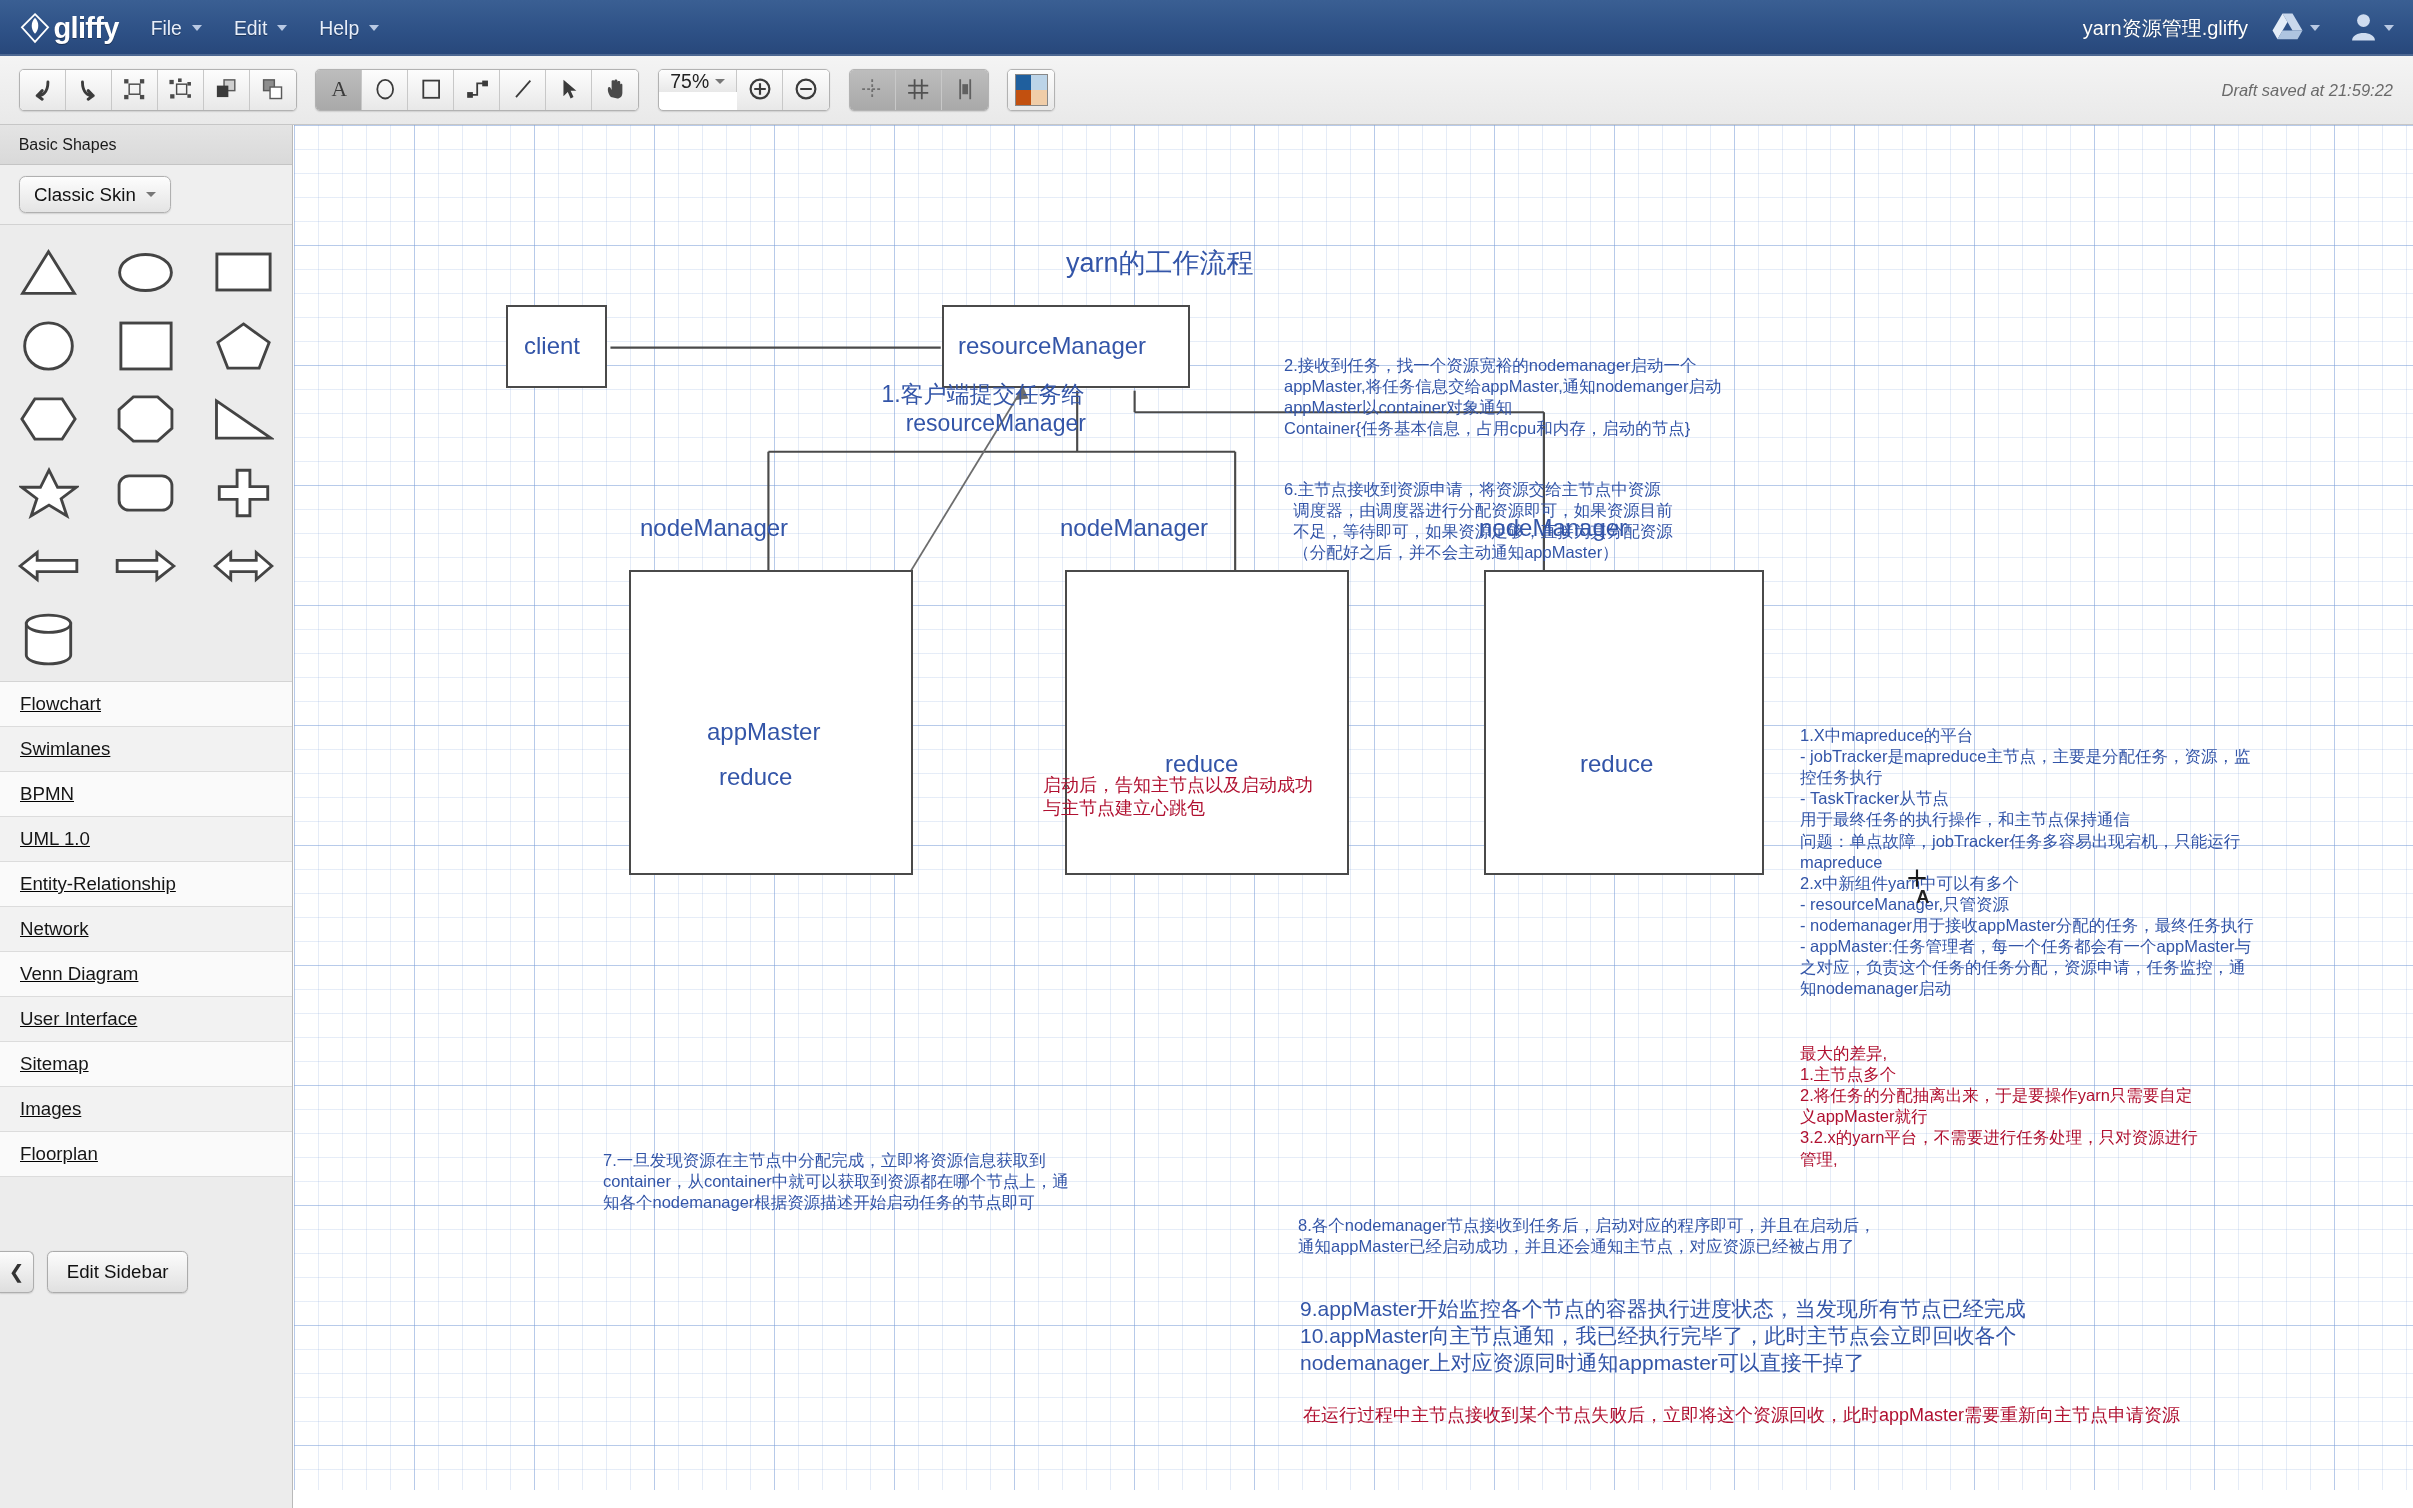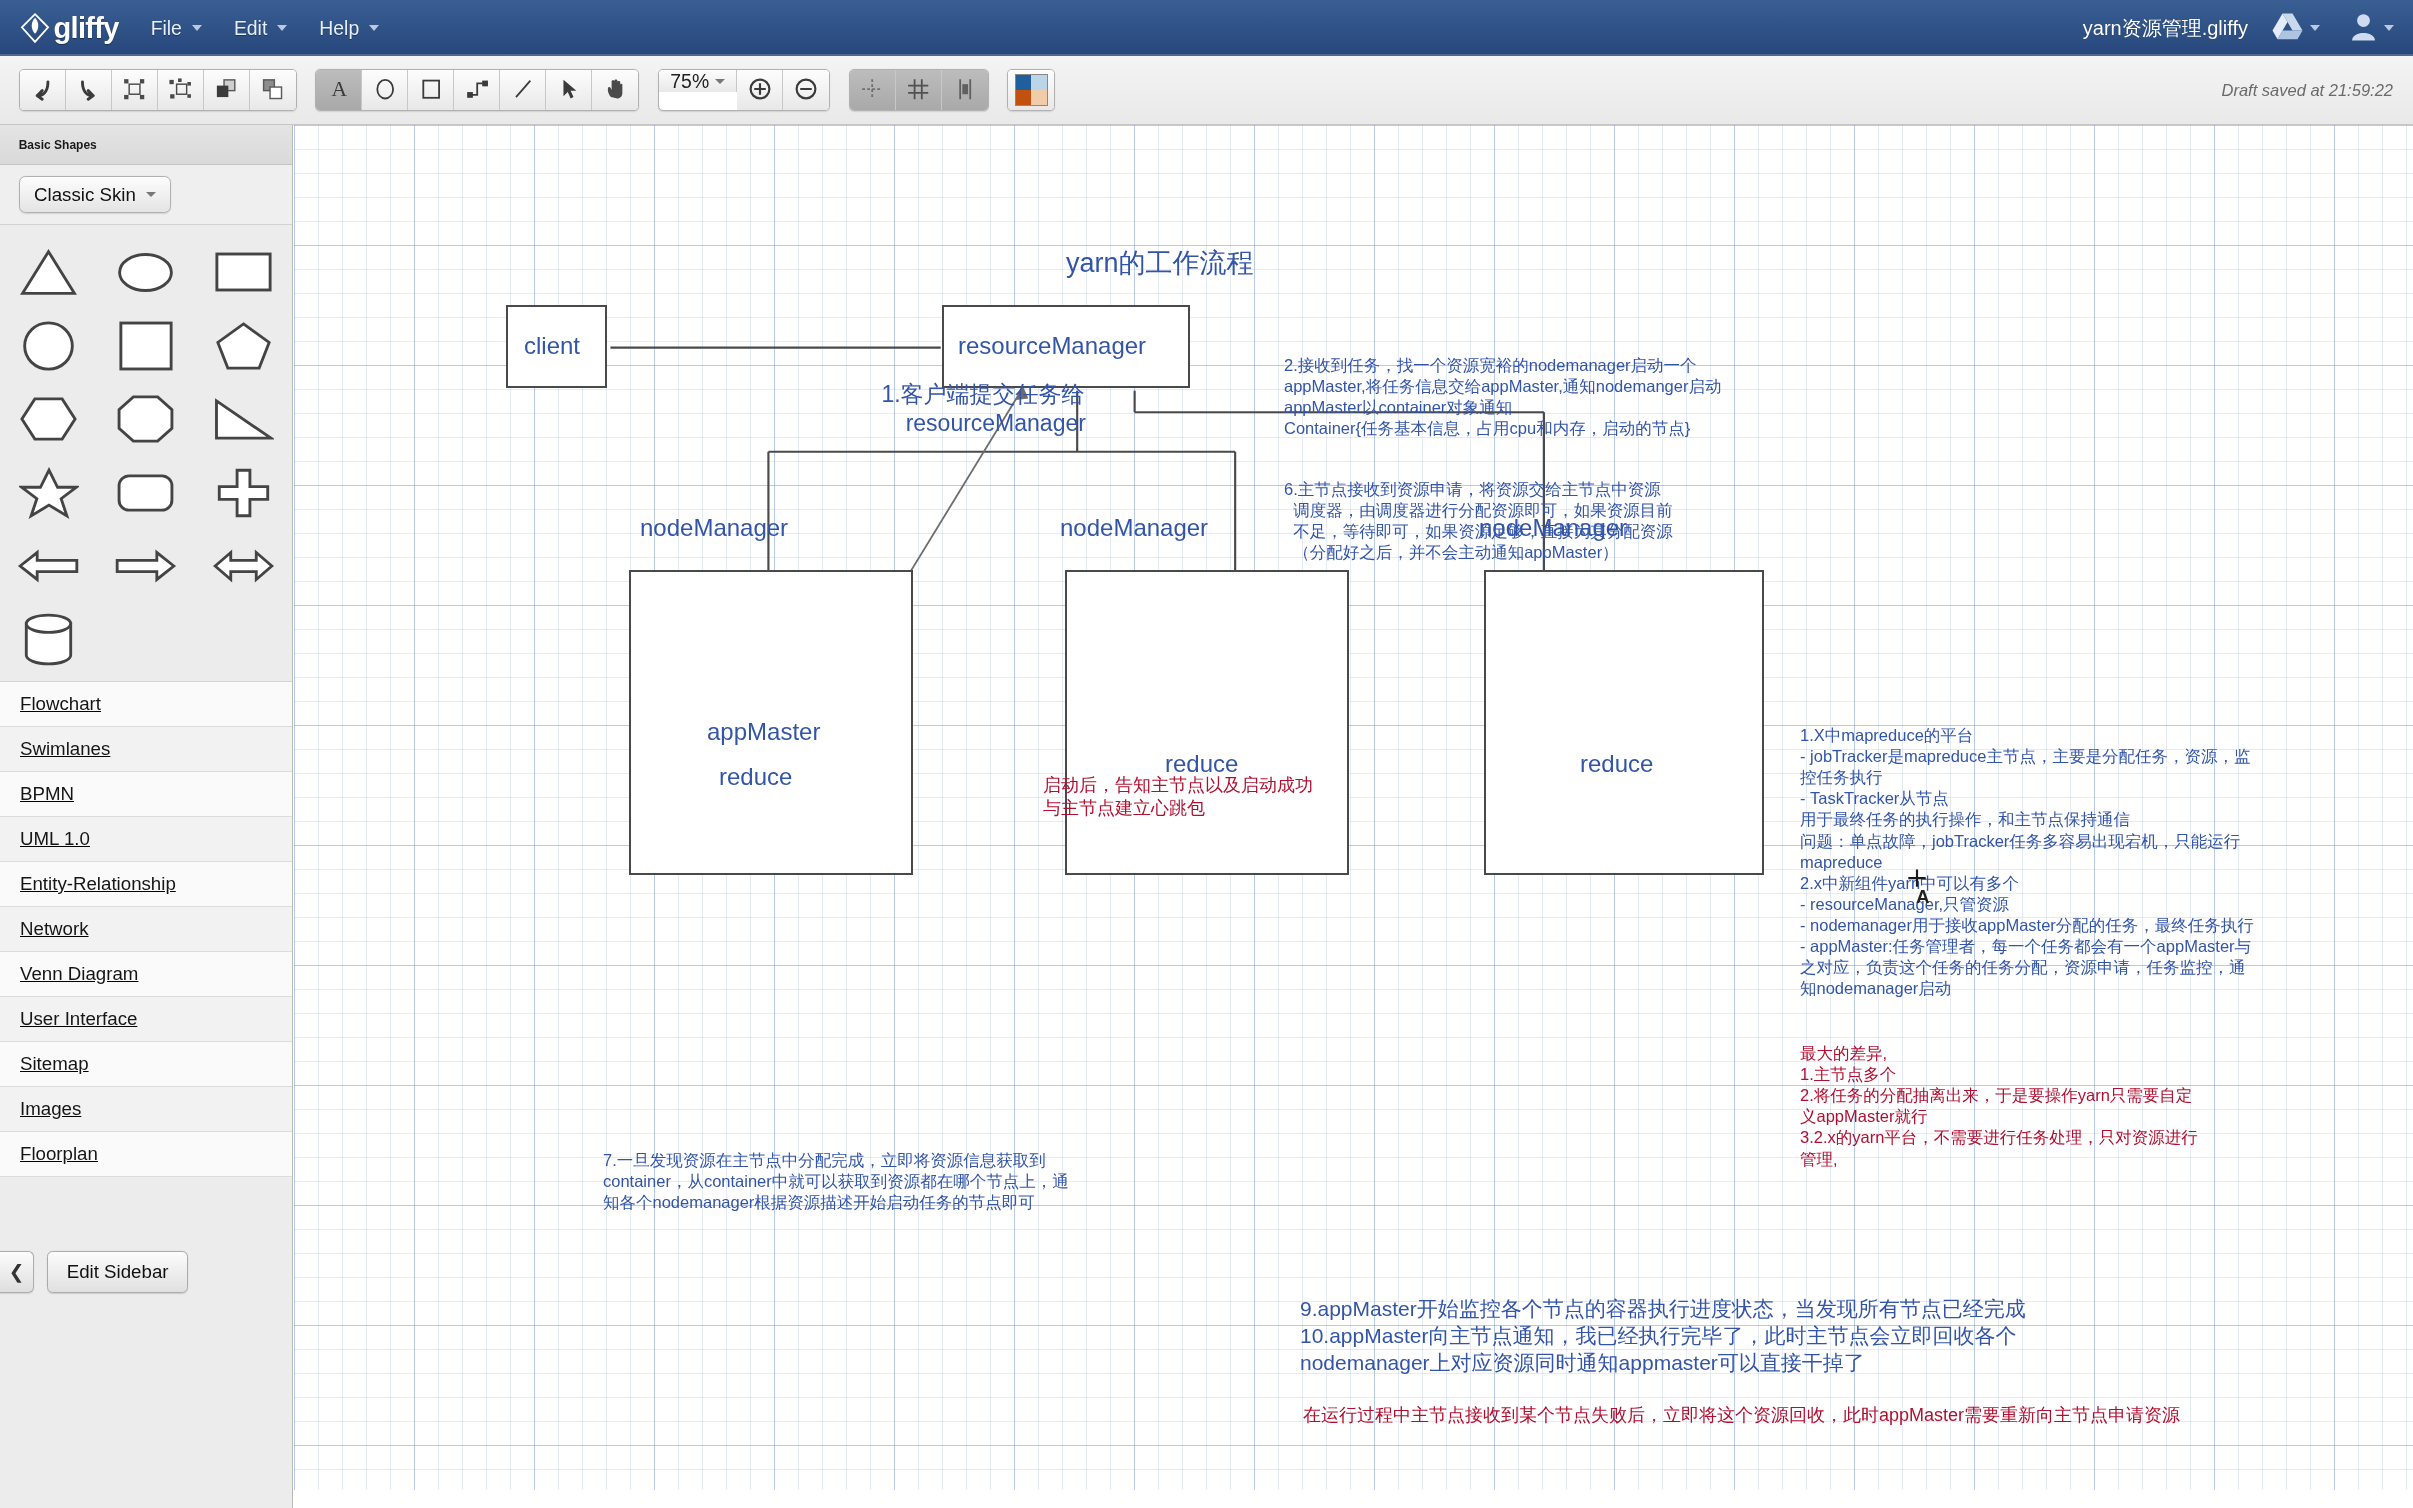--- a/index.html
+++ b/index.html
@@ -91,21 +91,21 @@
     border: 0.7px solid #888;
   }
 
   
   #sidebar {
     position: absolute; left: 0; top: 125px; width: 293px; height: 1383px;
     background: #ececec; border-right: 0.7px solid #b9b9b9;
   }
   #sidebar-header {
     height: 40px; display: flex; align-items: center; padding-left: 18.7px;
-    font-size: 12px; font-weight: bold; color: #1a1a1a;
+    font-size: 16px; font-weight: normal; color: #1a1a1a;
     background: linear-gradient(180deg,#e4e4e4 0%,#d9d9d9 100%);
     border-bottom: 0.7px solid #c4c4c4;
   }
   #skin-row {
     height: 60px; display: flex; align-items: center; padding-left: 18.7px;
     border-bottom: 0.7px solid #d2d2d2; background: #efefef;
   }
   #skin-select {
     display: flex; align-items: center; gap: 10px; padding: 6.5px 14.4px;
     font-size: 18.7px; color: #111;
@@ -594,20 +594,22 @@
   （分配好之后，并不会主动通知appMaster）</div>
 
 
   <div class="red-text" style="left:749px; top:649px; font-size:18px;">启动后，告知主节点以及启动成功
 与主节点建立心跳包</div>
 
   <div class="blue-text" style="left:309px; top:1025px; font-size:16.5px;">7.一旦发现资源在主节点中分配完成，立即将资源信息获取到
 container，从container中就可以获取到资源都在哪个节点上，通
 知各个nodemanager根据资源描述开始启动任务的节点即可</div>
 
+  <div class="blue-text" style="left:1004px; top:1090px; font-size:16.5px;">8.各个nodemanager节点接收到任务后，启动对应的程序即可，并且在启动后，
+通知appMaster已经启动成功，并且还会通知主节点，对应资源已经被占用了</div>
 
   <div class="blue-text" style="left:1006px; top:1171px; font-size:21px;">9.appMaster开始监控各个节点的容器执行进度状态，当发现所有节点已经完成
 10.appMaster向主节点通知，我已经执行完毕了，此时主节点会立即回收各个
 nodemanager上对应资源同时通知appmaster可以直接干掉了</div>
 
   <div class="red-text" style="left:1009px; top:1279px; font-size:18px;">在运行过程中主节点接收到某个节点失败后，立即将这个资源回收，此时appMaster需要重新向主节点申请资源</div>
 
 
   <div class="blue-text" style="left:1506px; top:600px; font-size:16.5px;">1.X中mapreduce的平台
 - jobTracker是mapreduce主节点，主要是分配任务，资源，监

